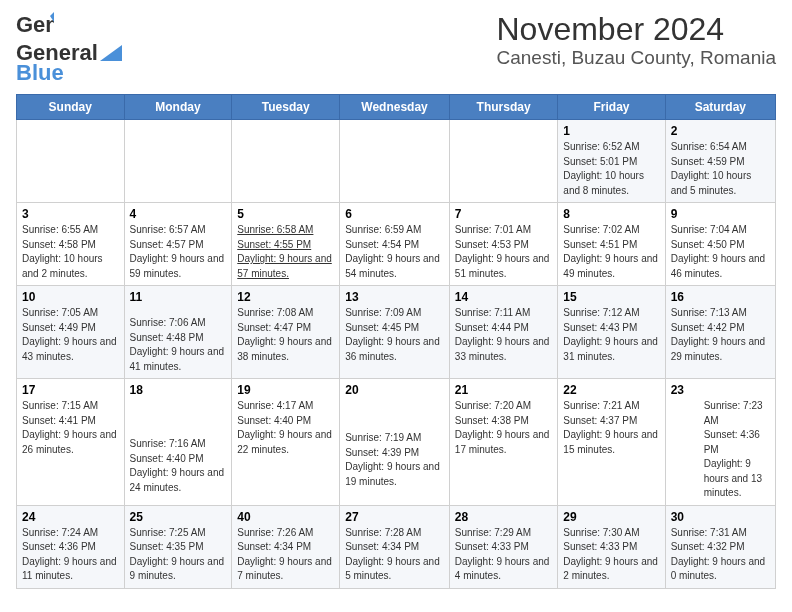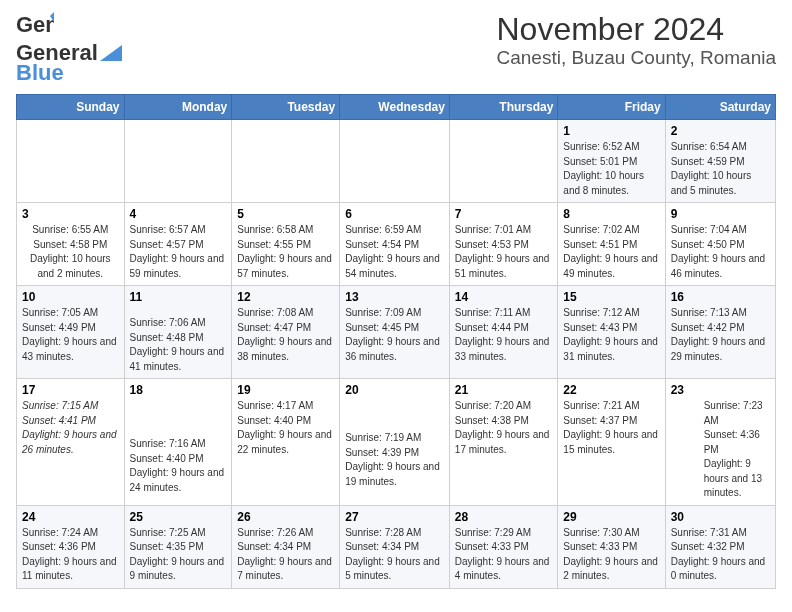--- a/index.html
+++ b/index.html
@@ -45,21 +45,21 @@
     }
     .calendar {
       width: 100%;
       border-collapse: collapse;
       font-size: 10.5px;
     }
     .calendar thead th {
       background: #4a7fc1;
       color: #fff;
       padding: 5px 4px;
-      text-align: right;
+      text-align: center;
       font-size: 12px;
       font-weight: bold;
       border: 1px solid #3a6aaa;
     }
     .calendar tbody td {
       vertical-align: top;
       padding: 4px 5px;
       border: 1px solid #d0d0d0;
       height: 78px;
       width: 113px;
@@ -140,33 +140,33 @@
           <td>
             <span class="day-num">2</span>
             <div class="day-info" style="white-space: pre-line;">Sunrise: 6:54 AM
 Sunset: 4:59 PM
 Daylight: 10 hours and 5 minutes.</div>
           </td>
         </tr>
         <tr>
           <td>
             <span class="day-num">3</span>
-            <div class="day-info" style="white-space: pre-line; text-align: center;">Sunrise: 6:55 AM
+            <div class="day-info" style="white-space: pre-line;">Sunrise: 6:55 AM
 Sunset: 4:58 PM
 Daylight: 10 hours and 2 minutes.</div>
           </td>
           <td>
             <span class="day-num">4</span>
             <div class="day-info" style="white-space: pre-line;">Sunrise: 6:57 AM
 Sunset: 4:57 PM
 Daylight: 9 hours and 59 minutes.</div>
           </td>
           <td>
             <span class="day-num">5</span>
-            <div class="day-info" style="white-space: pre-line;">Sunrise: 6:58 AM
+            <div class="day-info" style="white-space: pre-line; text-decoration: underline;">Sunrise: 6:58 AM
 Sunset: 4:55 PM
 Daylight: 9 hours and 57 minutes.</div>
           </td>
           <td>
             <span class="day-num">6</span>
             <div class="day-info" style="white-space: pre-line;">Sunrise: 6:59 AM
 Sunset: 4:54 PM
 Daylight: 9 hours and 54 minutes.</div>
           </td>
           <td>
@@ -228,21 +228,21 @@
           <td>
             <span class="day-num">16</span>
             <div class="day-info" style="white-space: pre-line;">Sunrise: 7:13 AM
 Sunset: 4:42 PM
 Daylight: 9 hours and 29 minutes.</div>
           </td>
         </tr>
         <tr>
           <td>
             <span class="day-num">17</span>
-            <div class="day-info" style="white-space: pre-line; font-style: italic;">Sunrise: 7:15 AM
+            <div class="day-info" style="white-space: pre-line;">Sunrise: 7:15 AM
 Sunset: 4:41 PM
 Daylight: 9 hours and 26 minutes.</div>
           </td>
           <td>
             <span class="day-num">18</span>
             <div class="day-info" style="white-space: pre-line; margin-top: 40px;">Sunrise: 7:16 AM
 Sunset: 4:40 PM
 Daylight: 9 hours and 24 minutes.</div>
           </td>
           <td>
@@ -283,21 +283,21 @@
 Sunset: 4:36 PM
 Daylight: 9 hours and 11 minutes.</div>
           </td>
           <td>
             <span class="day-num">25</span>
             <div class="day-info" style="white-space: pre-line;">Sunrise: 7:25 AM
 Sunset: 4:35 PM
 Daylight: 9 hours and 9 minutes.</div>
           </td>
           <td>
-            <span class="day-num">26</span>
+            <span class="day-num">40</span>
             <div class="day-info" style="white-space: pre-line;">Sunrise: 7:26 AM
 Sunset: 4:34 PM
 Daylight: 9 hours and 7 minutes.</div>
           </td>
           <td>
             <span class="day-num">27</span>
             <div class="day-info" style="white-space: pre-line;">Sunrise: 7:28 AM
 Sunset: 4:34 PM
 Daylight: 9 hours and 5 minutes.</div>
           </td>

